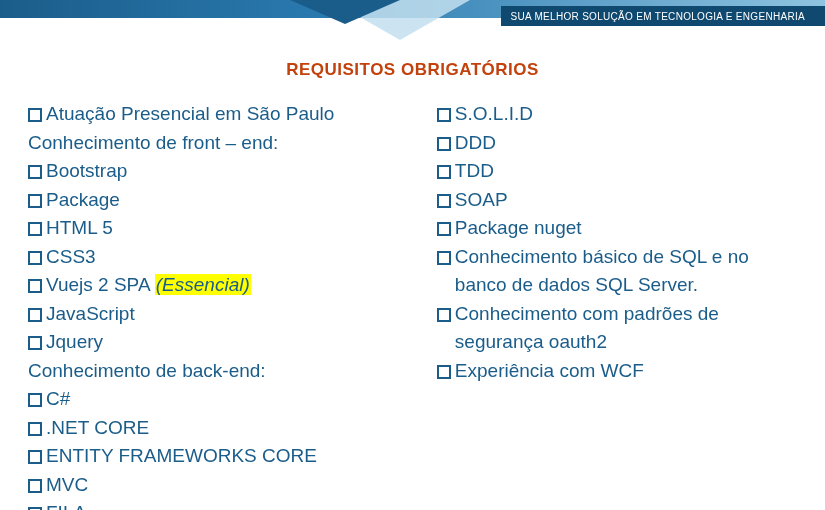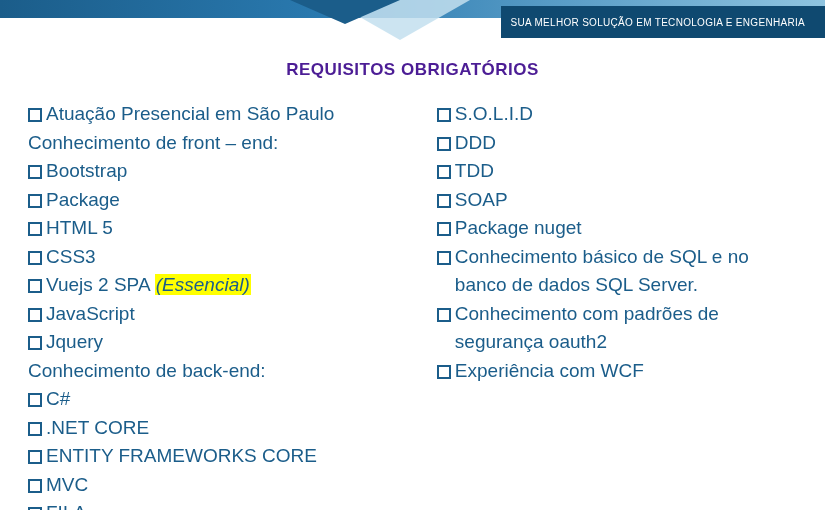--- a/index.html
+++ b/index.html
@@ -13,21 +13,21 @@
   }
   .topbar {
     height: 18px;
     background: linear-gradient(to right, #1b5d8a 0%, #2a7ab0 40%, #8fc4e0 100%);
     position: relative;
   }
   .tagline-box {
     position: absolute;
     top: 6px;
     right: 0;
-    height: 32px;
+    height: 20px;
     padding: 2px 20px 2px 10px;
     background: #0f4970;
     color: #fff;
     font-size: 10px;
     letter-spacing: 0.3px;
     display: flex;
     align-items: center;
   }
   
   .tri1 {
@@ -44,21 +44,21 @@
     top: 0;
     left: 330px;
     width: 0; height: 0;
     border-left: 70px solid transparent;
     border-right: 70px solid transparent;
     border-top: 40px solid #c3dfef;
     opacity: 0.85;
   }
   .title {
     text-align: center;
-    color: #4c1d95;
+    color: #c2410c;
     font-weight: 600;
     font-size: 17px;
     letter-spacing: 0.5px;
     margin-top: 42px;
   }
   .content {
     display: flex;
     padding: 20px 30px 0 28px;
     color: #1b5d8a;
     font-size: 19px;

